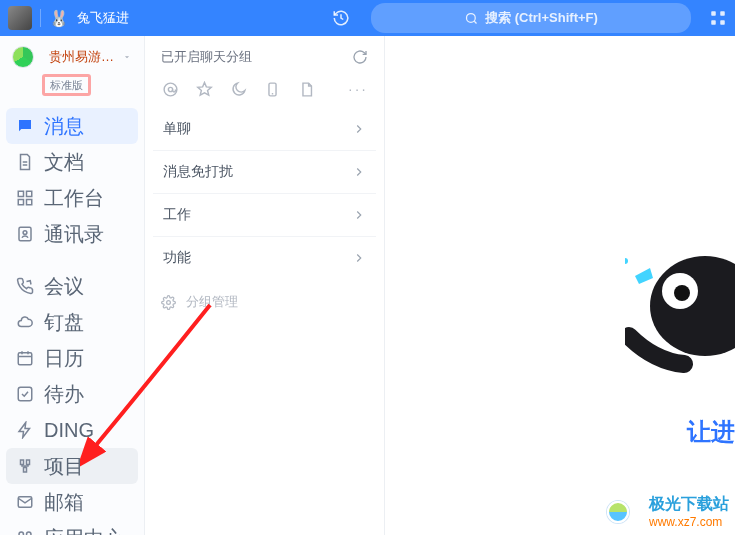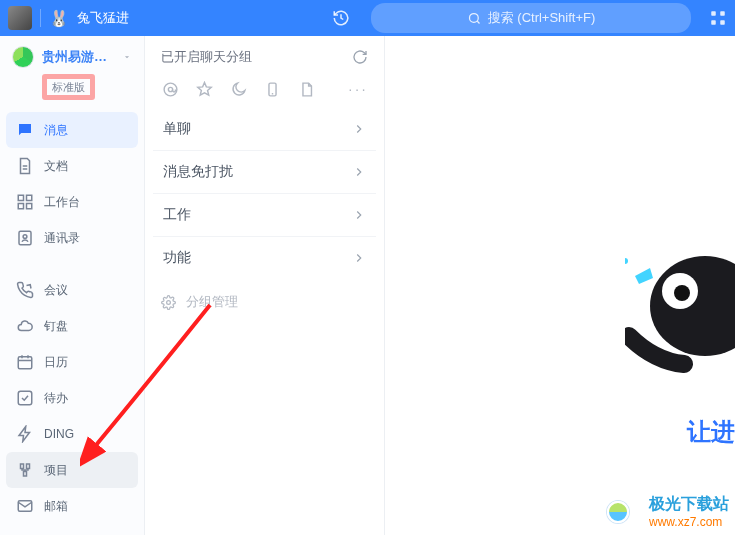--- a/index.html
+++ b/index.html
@@ -6,39 +6,39 @@
 body { width: 735px; height: 535px; font-family: "Microsoft YaHei", "PingFang SC", sans-serif; font-size: 14px; overflow: hidden; background: #fff; }
 
 
 .titlebar { height: 36px; background: #3484FF; display: flex; align-items: center; padding: 0 8px; color: #fff; gap: 8px; }
 .titlebar .avatar { width: 24px; height: 24px; border-radius: 4px; background: linear-gradient(135deg, #888, #444); overflow: hidden; }
 .titlebar .divider { width: 1px; height: 18px; background: rgba(255,255,255,.3); }
 .titlebar .mascot { width: 20px; height: 20px; display: flex; align-items: center; justify-content: center; font-size: 16px; }
 .titlebar .title-text { font-size: 13px; font-weight: 500; }
 .titlebar .spacer { flex: 1; }
 .titlebar .hist-icon { width: 28px; height: 28px; display: flex; align-items: center; justify-content: center; color: rgba(255,255,255,.85); cursor: pointer; }
-.titlebar .search { background: rgba(255,255,255,.22); border-radius: 14px; height: 30px; width: 320px; display: flex; align-items: center; justify-content: center; gap: 6px; color: rgba(255,255,255,.85); font-size: 13px; margin-left: 8px; }
+.titlebar .search { background: rgba(255,255,255,.22); border-radius: 14px; height: 30px; width: 320px; display: flex; align-items: center; justify-content: center; gap: 6px; color: rgba(255,255,255,.85); font-size: 13px; margin-left: 8px; font-weight: bold; }
 .titlebar .apps { margin-left: 10px; color: rgba(255,255,255,.85); }
 
 
 .sidebar { position: absolute; left: 0; top: 36px; bottom: 0; width: 145px; border-right: 1px solid #eceff3; background: #fbfcfe; }
 .org-head { display: flex; align-items: center; gap: 8px; padding: 10px 12px 4px; }
 .org-logo { width: 22px; height: 22px; border-radius: 50%; background: conic-gradient(#34c759 0 120deg,#30d158 120deg 240deg,#8de05c 240deg 360deg); border: 1px solid #dfe4ea; }
-.org-name { font-size: 13px; color: #3b82f6; font-weight: 700; white-space: nowrap; overflow: hidden; text-overflow: ellipsis; flex: 1; }
+.org-name { font-size: 13px; color: #c2410c; font-weight: 400; white-space: nowrap; overflow: hidden; text-overflow: ellipsis; flex: 1; text-align: right; }
 .org-caret { color: #aab1bd; display: flex; }
-.org-badge { display: inline-block; margin: 2px 0 6px 42px; font-size: 11px; color: #7b8597; border: 5px solid #fca5a5; border-radius: 3px; padding: 0 5px; line-height: 16px; }
+.org-badge { display: inline-block; margin: 2px 0 6px 42px; font-size: 11px; color: #7b8597; border: 3px solid #fca5a5; border-radius: 3px; padding: 0 5px; line-height: 16px; }
 
 .nav { padding: 6px 6px 0; }
 .nav-item { display: flex; align-items: center; gap: 10px; height: 36px; padding: 0 10px; border-radius: 6px; color: #5a6676; cursor: pointer; }
 .nav-item .ico { width: 18px; height: 18px; color: #7b8597; display: flex; align-items: center; justify-content: center; }
 .nav-item.active { background: #e9f1ff; color: #2e74ff; }
 .nav-item.active .ico { color: #2e74ff; }
 .nav-item.highlight { background: #edf0f4; }
 .nav-gap { height: 16px; }
-.nav-label { font-size: 12px; }
+.nav-label { font-size: 20px; }
 
 
 .midpanel { position: absolute; left: 145px; top: 36px; bottom: 0; width: 240px; border-right: 1px solid #eceff3; background: #fff; }
 .mid-head { display: flex; align-items: center; justify-content: space-between; padding: 12px 16px 8px; color: #6b7280; font-size: 13px; }
 .mid-head .refresh { color: #9aa3af; cursor: pointer; }
 .filter-row { display: flex; align-items: center; gap: 16px; padding: 6px 16px 10px; color: #b2b8c2; }
 .filter-row .f-ico { width: 18px; height: 18px; display: flex; align-items: center; justify-content: center; cursor: pointer; }
 .filter-row .spacer { flex: 1; }
 .filter-row .more { letter-spacing: 2px; font-size: 14px; cursor: pointer; }
 

